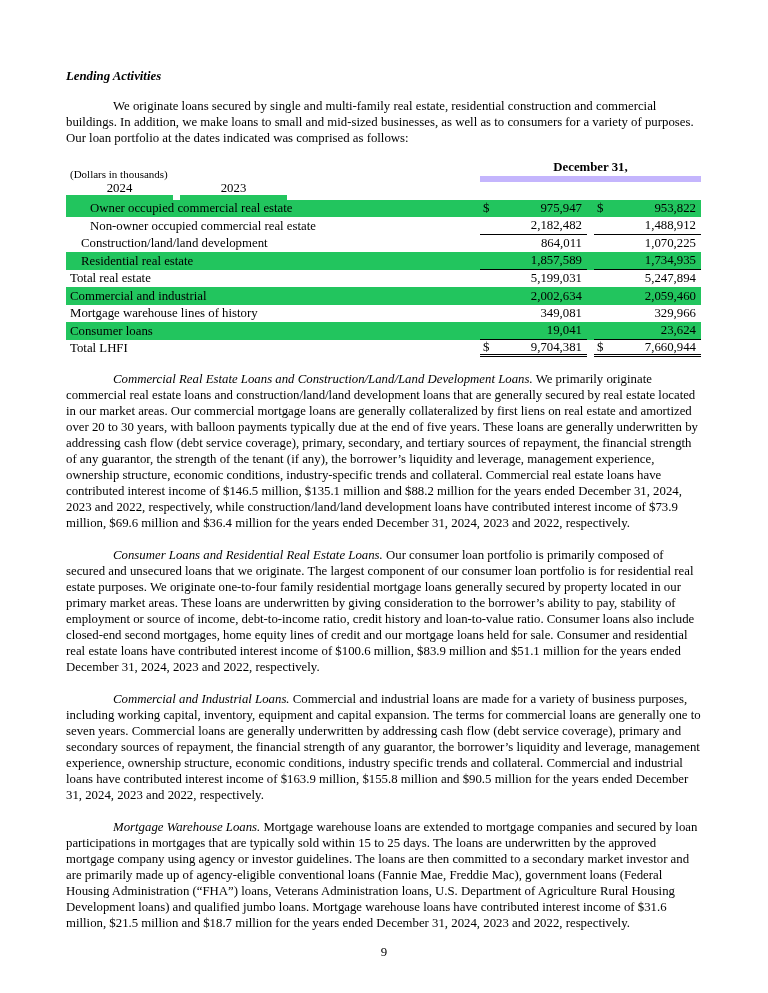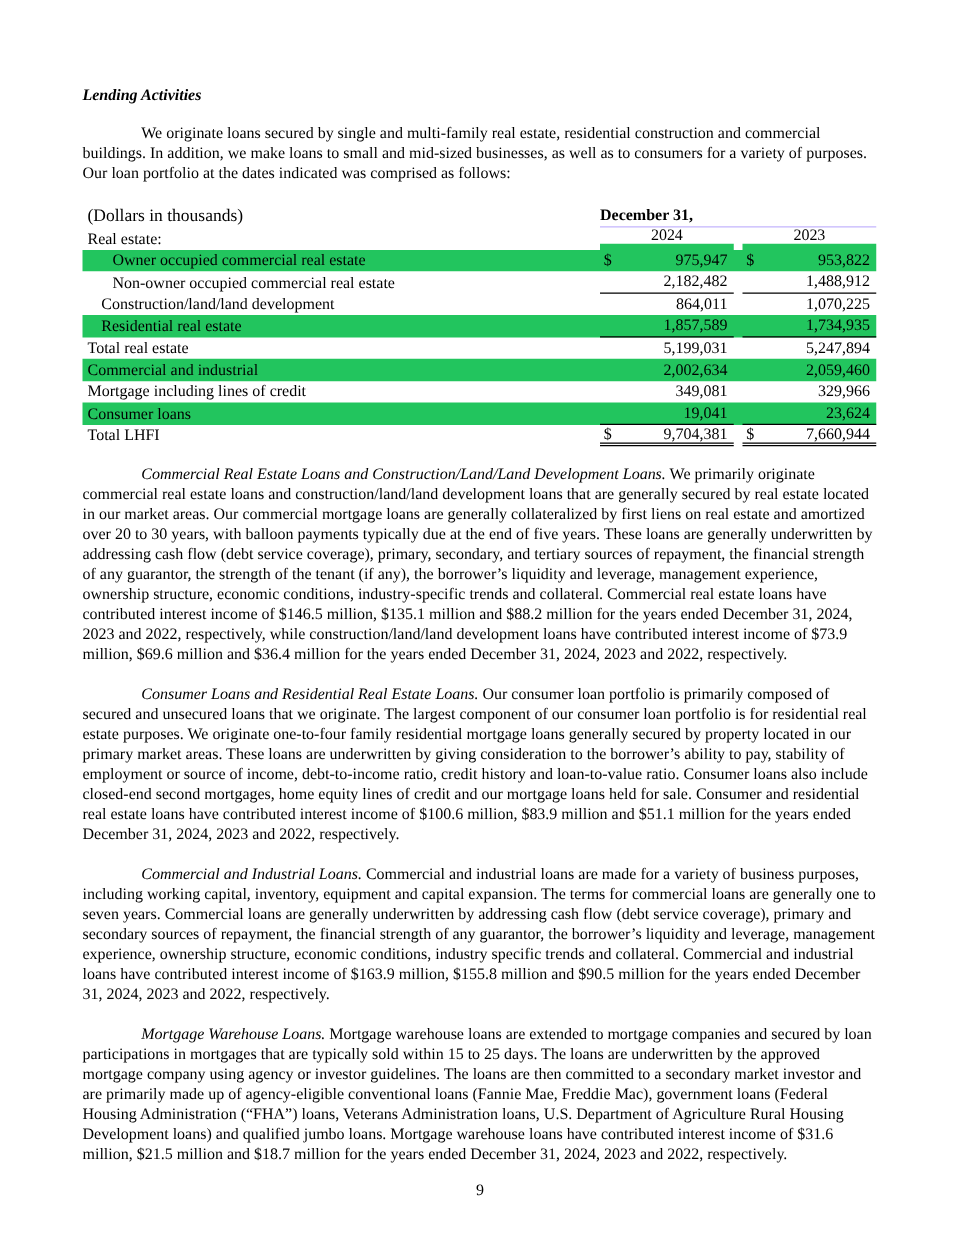--- a/index.html
+++ b/index.html
@@ -14,22 +14,22 @@
   .para .indent-first{display:inline-block;width:47px;}
   .lead-italic{font-style:italic;}
 
   
   .fin-table{margin:0 0 14px 0;width:635px;}
   .trow{display:flex;align-items:center;height:17.5px;}
   .trow.head1{height:20px;align-items:flex-end;}
   .tlabel{flex:1 1 auto;padding-left:4px;}
   .tlabel.ind1{padding-left:15px;}
   .tlabel.ind2{padding-left:24px;}
-  .tunit{flex:1 1 auto;padding-left:4px;font-size:14px;}
-  .tdatehead{width:221px;font-weight:bold;border-bottom:1px solid #c4b5fd;padding-bottom:1px;}
+  .tunit{flex:1 1 auto;padding-left:4px;font-size:11px;}
+  .tdatehead{width:221px;text-align:center;font-weight:bold;border-bottom:6px solid #c4b5fd;padding-bottom:1px;}
   .tyear{width:107px;text-align:center;font-weight:normal;border-bottom:5px solid #22c55e;align-self:stretch;display:flex;align-items:center;justify-content:center;}
   .tval{width:107px;display:flex;justify-content:space-between;align-self:stretch;align-items:center;padding:0;box-sizing:border-box;}
   .tval .num{margin-left:auto;padding-right:5px;}
   .tval .cur{padding-left:3px;}
   .tgap{width:7px;align-self:stretch;}
   .shaded{background:#22c55e;}
   .rb{border-bottom:1px solid #000;}
   .dbl{border-bottom:3px double #000;}
   .pagenum{position:absolute;left:0;top:944px;width:768px;text-align:center;}
 </style>
@@ -43,21 +43,20 @@
   <p class="para"><span class="indent-first"></span><span>We originate loans secured by single and multi-family real estate, residential construction and commercial buildings. In addition, we make loans to small and mid-sized businesses, as well as to consumers for a variety of purposes. Our loan portfolio at the dates indicated was comprised as follows:</span></p>
 
   <div class="fin-table">
 
     <div class="trow head1">
       <div class="tunit">(Dollars in thousands)</div>
       <div class="tdatehead">December 31,</div>
     </div>
 
     <div class="trow">
-      <div class="tlabel">Real estate:</div>
       <div class="tyear">2024</div>
       <div class="tgap"></div>
       <div class="tyear">2023</div>
     </div>
 
     <div class="trow shaded">
       <div class="tlabel ind2">Owner occupied commercial real estate</div>
       <div class="tval">
           <span class="cur">$</span>
           <span class="num">975,947</span>
@@ -119,21 +118,21 @@
       <div class="tval">
           <span class="num">2,002,634</span>
         </div>
       <div class="tgap"></div>
       <div class="tval">
           <span class="num">2,059,460</span>
         </div>
     </div>
 
     <div class="trow">
-      <div class="tlabel">Mortgage including lines of credit</div>
+      <div class="tlabel">Mortgage warehouse lines of history</div>
       <div class="tval">
           <span class="num">349,081</span>
         </div>
       <div class="tgap"></div>
       <div class="tval">
           <span class="num">329,966</span>
         </div>
     </div>
 
     <div class="trow shaded">

